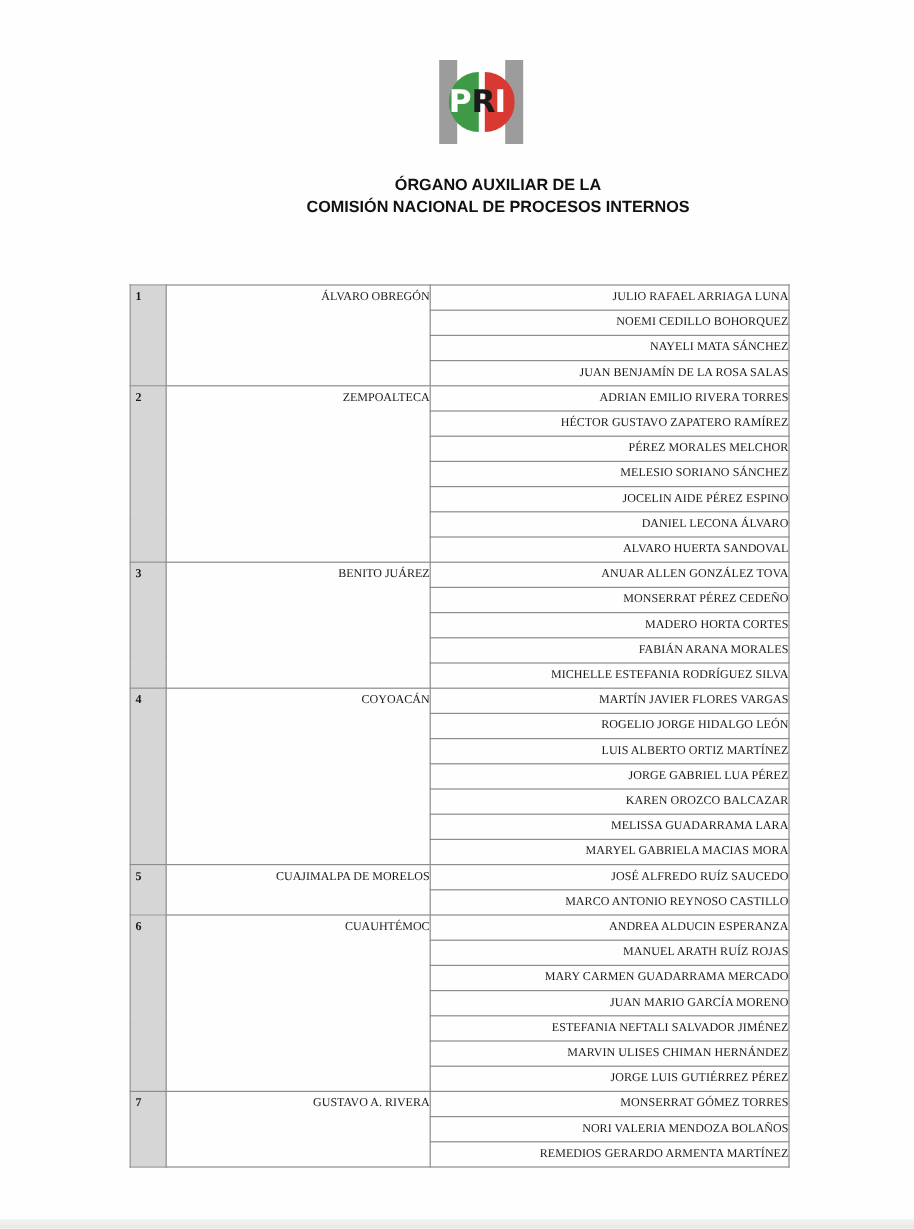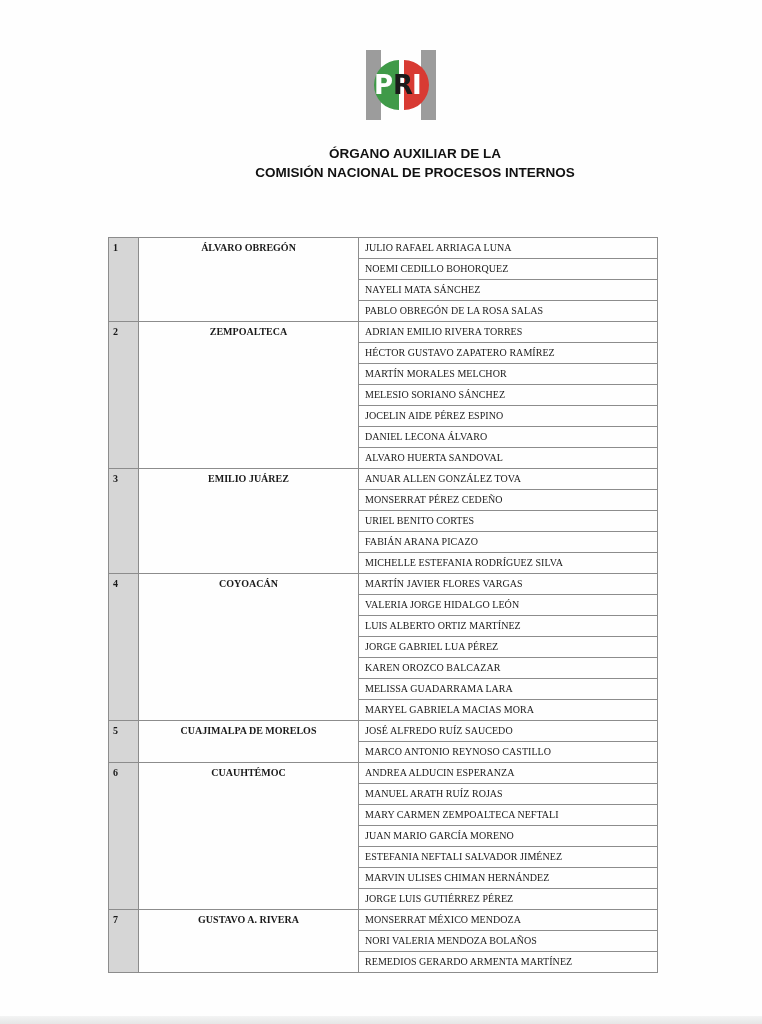--- a/index.html
+++ b/index.html
@@ -28,22 +28,22 @@
   .title { position: absolute; left: 0; top: 144px; width: 762px; text-align: center;
     font-family: "Liberation Sans", "DejaVu Sans", sans-serif; font-weight: bold; font-size: 13.5px; line-height: 19px; color: #111; margin-left: 34px; }
   .title div { white-space: nowrap; }
 
   table.roster { position: absolute; left: 108px; top: 237px; width: 549px; border-collapse: collapse; table-layout: fixed; }
   table.roster td { border: 1px solid #8c8c8c; padding: 0; height: 20px; font-size: 10px; line-height: 20px; vertical-align: top; white-space: nowrap; overflow: hidden; }
   col.c-num { width: 30px; }
   col.c-alc { width: 220px; }
   col.c-name { width: 299px; }
   td.num { background: #d6d6d6; font-weight: bold; padding-left: 4px !important; }
-  td.alc { text-align: center; font-weight: bold; }
-  td.name { padding-left: 6px !important; letter-spacing: 0.05px; }
+  td.alc { text-align: right; font-weight: normal; }
+  td.name { padding-left: 6px !important; letter-spacing: 0.05px; text-align: right; }
 </style>
 </head>
 <body>
 
 <div class="page">
 
   <div class="logo">
     <div class="bar l"></div>
     <div class="bar r"></div>
     <div class="half l">
@@ -74,69 +74,69 @@
           <td class="alc" rowspan="4">ÁLVARO OBREGÓN</td>
           <td class="name">JULIO RAFAEL ARRIAGA LUNA</td>
         </tr>
         <tr>
           <td class="name">NOEMI CEDILLO BOHORQUEZ</td>
         </tr>
         <tr>
           <td class="name">NAYELI MATA SÁNCHEZ</td>
         </tr>
         <tr>
-          <td class="name">PABLO OBREGÓN DE LA ROSA SALAS</td>
+          <td class="name">JUAN BENJAMÍN DE LA ROSA SALAS</td>
         </tr>
         <tr>
           <td class="num" rowspan="7">2</td>
           <td class="alc" rowspan="7">ZEMPOALTECA</td>
           <td class="name">ADRIAN EMILIO RIVERA TORRES</td>
         </tr>
         <tr>
           <td class="name">HÉCTOR GUSTAVO ZAPATERO RAMÍREZ</td>
         </tr>
         <tr>
-          <td class="name">MARTÍN MORALES MELCHOR</td>
+          <td class="name">PÉREZ MORALES MELCHOR</td>
         </tr>
         <tr>
           <td class="name">MELESIO SORIANO SÁNCHEZ</td>
         </tr>
         <tr>
           <td class="name">JOCELIN AIDE PÉREZ ESPINO</td>
         </tr>
         <tr>
           <td class="name">DANIEL LECONA ÁLVARO</td>
         </tr>
         <tr>
           <td class="name">ALVARO HUERTA SANDOVAL</td>
         </tr>
         <tr>
           <td class="num" rowspan="5">3</td>
-          <td class="alc" rowspan="5">EMILIO JUÁREZ</td>
+          <td class="alc" rowspan="5">BENITO JUÁREZ</td>
           <td class="name">ANUAR ALLEN GONZÁLEZ TOVA</td>
         </tr>
         <tr>
           <td class="name">MONSERRAT PÉREZ CEDEÑO</td>
         </tr>
         <tr>
-          <td class="name">URIEL BENITO CORTES</td>
+          <td class="name">MADERO HORTA CORTES</td>
         </tr>
         <tr>
-          <td class="name">FABIÁN ARANA PICAZO</td>
+          <td class="name">FABIÁN ARANA MORALES</td>
         </tr>
         <tr>
           <td class="name">MICHELLE ESTEFANIA RODRÍGUEZ SILVA</td>
         </tr>
         <tr>
           <td class="num" rowspan="7">4</td>
           <td class="alc" rowspan="7">COYOACÁN</td>
           <td class="name">MARTÍN JAVIER FLORES VARGAS</td>
         </tr>
         <tr>
-          <td class="name">VALERIA JORGE HIDALGO LEÓN</td>
+          <td class="name">ROGELIO JORGE HIDALGO LEÓN</td>
         </tr>
         <tr>
           <td class="name">LUIS ALBERTO ORTIZ MARTÍNEZ</td>
         </tr>
         <tr>
           <td class="name">JORGE GABRIEL LUA PÉREZ</td>
         </tr>
         <tr>
           <td class="name">KAREN OROZCO BALCAZAR</td>
         </tr>
@@ -156,38 +156,38 @@
         </tr>
         <tr>
           <td class="num" rowspan="7">6</td>
           <td class="alc" rowspan="7">CUAUHTÉMOC</td>
           <td class="name">ANDREA ALDUCIN ESPERANZA</td>
         </tr>
         <tr>
           <td class="name">MANUEL ARATH RUÍZ ROJAS</td>
         </tr>
         <tr>
-          <td class="name">MARY CARMEN ZEMPOALTECA NEFTALI</td>
+          <td class="name">MARY CARMEN GUADARRAMA MERCADO</td>
         </tr>
         <tr>
           <td class="name">JUAN MARIO GARCÍA MORENO</td>
         </tr>
         <tr>
           <td class="name">ESTEFANIA NEFTALI SALVADOR JIMÉNEZ</td>
         </tr>
         <tr>
           <td class="name">MARVIN ULISES CHIMAN HERNÁNDEZ</td>
         </tr>
         <tr>
           <td class="name">JORGE LUIS GUTIÉRREZ PÉREZ</td>
         </tr>
         <tr>
           <td class="num" rowspan="3">7</td>
           <td class="alc" rowspan="3">GUSTAVO A. RIVERA</td>
-          <td class="name">MONSERRAT MÉXICO MENDOZA</td>
+          <td class="name">MONSERRAT GÓMEZ TORRES</td>
         </tr>
         <tr>
           <td class="name">NORI VALERIA MENDOZA BOLAÑOS</td>
         </tr>
         <tr>
           <td class="name">REMEDIOS GERARDO ARMENTA MARTÍNEZ</td>
         </tr>
       </tbody>
   </table>
 

